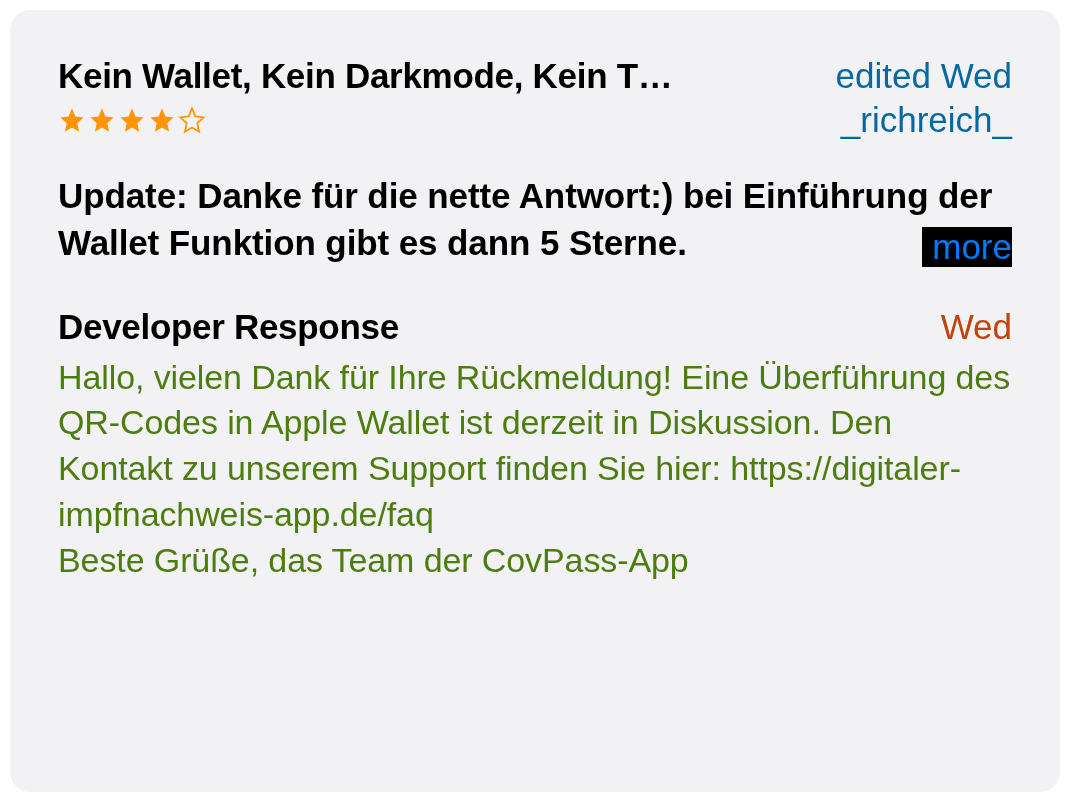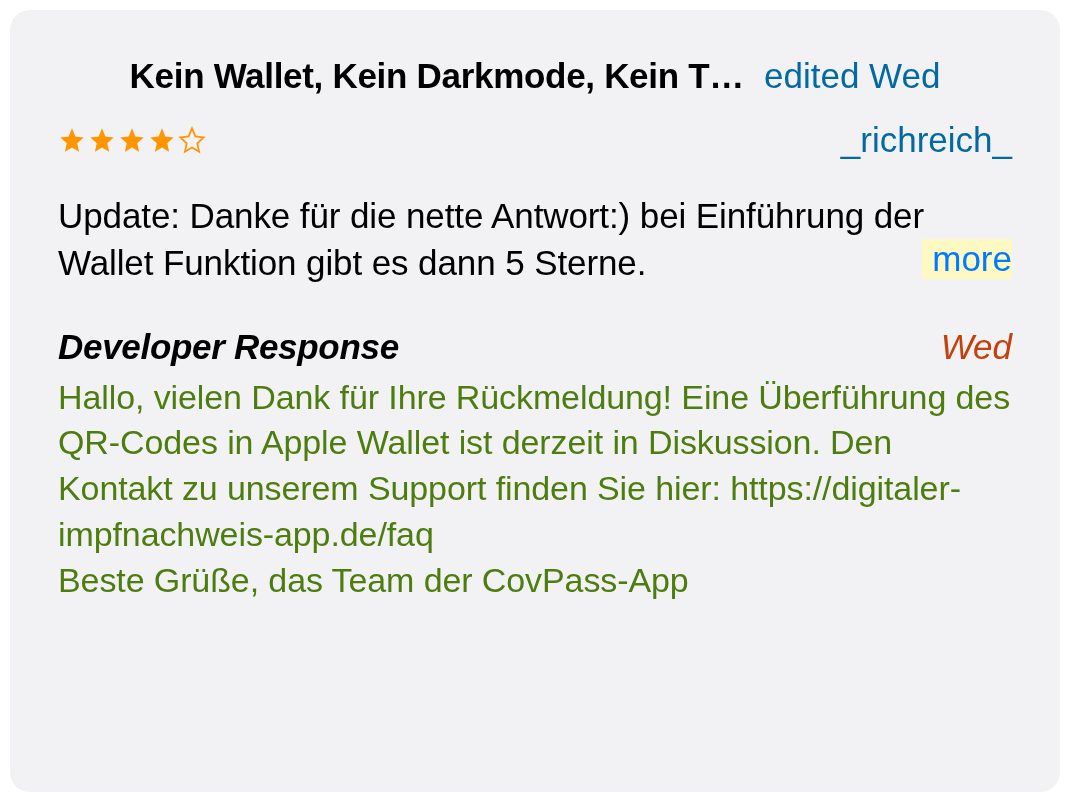--- a/index.html
+++ b/index.html
@@ -16,23 +16,23 @@
     }
     .review-card {
       background: #f2f2f4;
       border-radius: 20px;
       padding: 46px 48px;
       width: 100%;
       height: 100%;
     }
     .review-header {
       display: flex;
-      justify-content: center;
+      justify-content: space-between;
       align-items: flex-start;
-      margin-bottom: 24px;
+      margin-bottom: 4px;
     }
     .review-title {
       font-size: 35px;
       font-weight: 600;
       color: #000000;
       letter-spacing: -0.3px;
     }
     .review-date {
       font-size: 35px;
       font-weight: 400;
@@ -67,42 +67,41 @@
       font-size: 35px;
       font-weight: 400;
       color: #0369a1;
     }
     .review-body-wrapper {
       position: relative;
       margin-bottom: 40px;
     }
     .review-body {
       font-size: 35px;
-      font-weight: 400;
+      font-weight: 700;
       color: #000000;
       line-height: 1.35;
       letter-spacing: -0.1px;
     }
     .more-link {
       position: absolute;
       right: 0;
-      bottom: 8px;
+      bottom: 0;
       font-size: 35px;
       font-weight: 400;
       color: #007aff;
-      background: #fef9c3;
+      background: #000000;
       padding-left: 10px;
       cursor: pointer;
     }
     .response-header {
       display: flex;
       justify-content: space-between;
       align-items: baseline;
       margin-bottom: 8px;
-      font-style: italic;
     }
     .response-title {
       font-size: 35px;
       font-weight: 600;
       color: #000000;
       letter-spacing: -0.3px;
     }
     .response-date {
       font-size: 35px;
       font-weight: 400;

